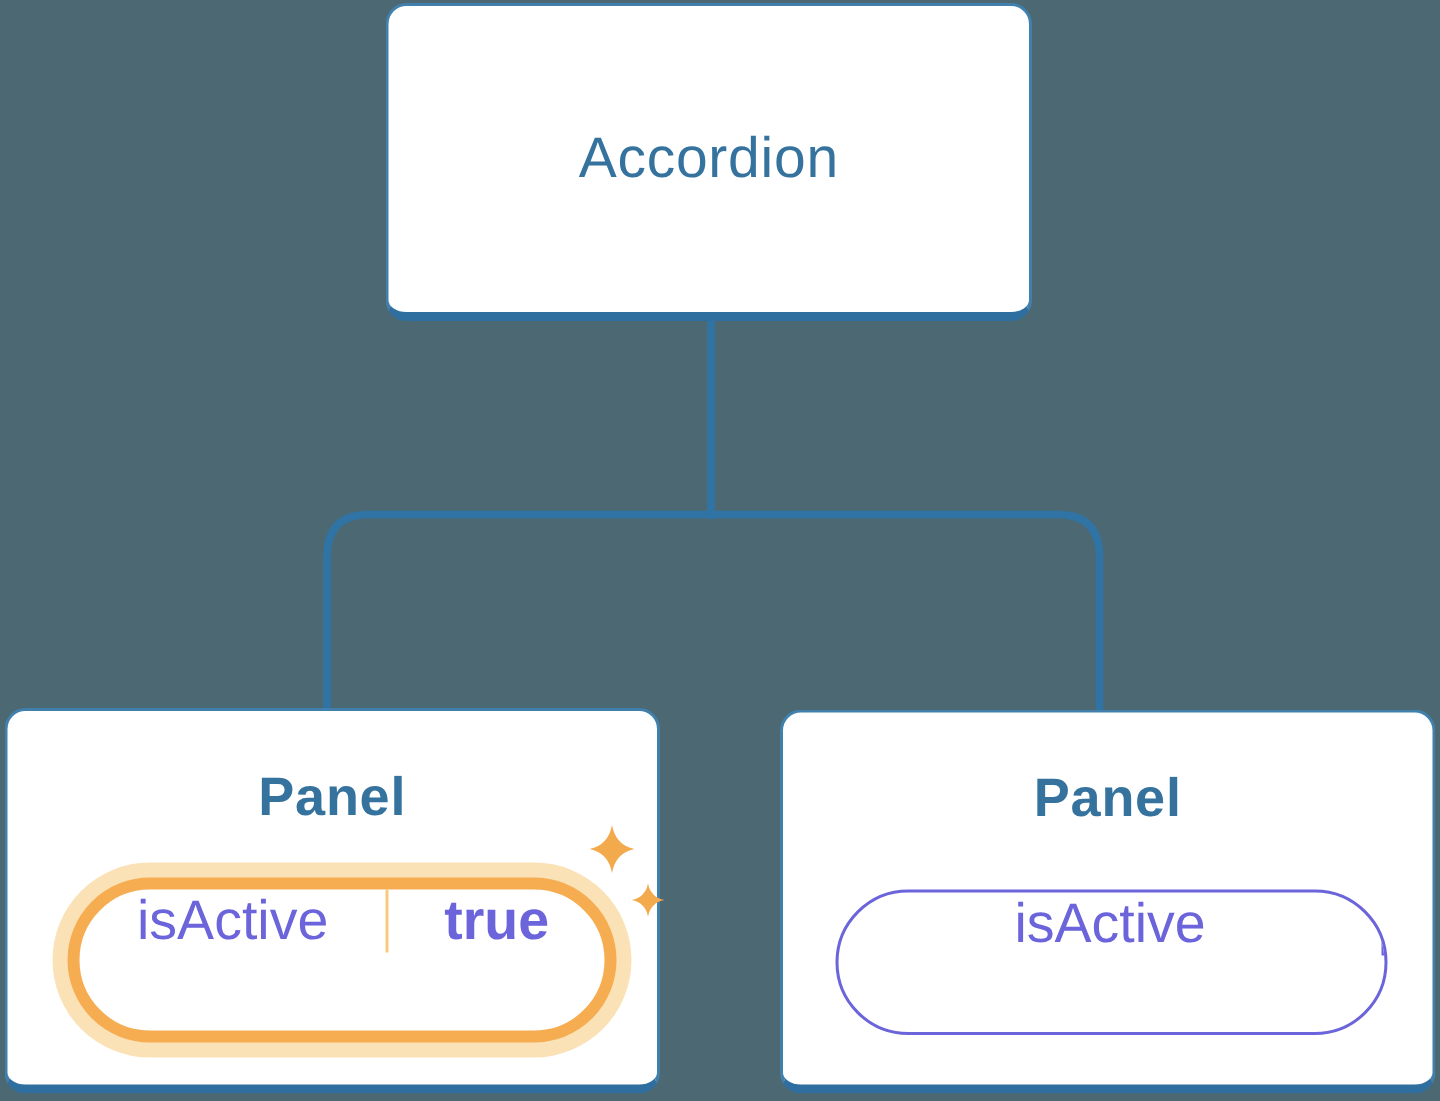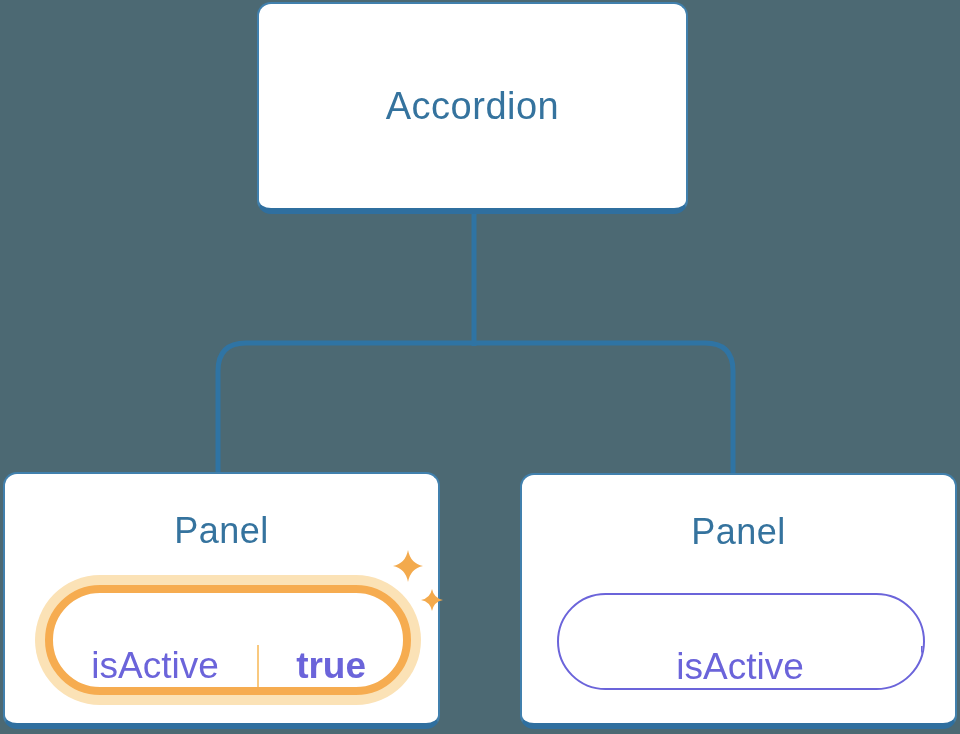--- a/index.html
+++ b/index.html
@@ -46,48 +46,48 @@
     font-weight:500;
     letter-spacing:.5px;
   }
   .node-panel-left{left:3px;top:472px;width:437px;height:257px;}
   .node-panel-right{left:520px;top:473px;width:437px;height:256px;}
   .panel-title{
     margin-top:36px;
     text-align:center;
     color:var(--node-text);
     font-size:36px;
-    font-weight:400;
+    font-weight:700;
     letter-spacing:.5px;
   }
   .pill{
     position:absolute;
     display:flex;
-    align-items:flex-end;
+    align-items:flex-start;
     background:#ffffff;
     overflow:hidden;
   }
   .pill-active{
     left:40px;top:111px;width:366px;height:110px;
     border:8px solid var(--highlight-orange);
     border-radius:60px;
     box-shadow:0 0 0 10px var(--highlight-glow);
   }
   .pill-inactive{
     left:35px;top:118px;width:368px;height:97px;
     border:2px solid var(--purple);
     border-radius:50px;
   }
   .pill-cell{
     display:flex;align-items:center;justify-content:center;
     color:var(--purple);
     font-size:37px;
   }
   .pill-cell-name{flex:1.42;}
-  .pill-cell-value{flex:1;margin-top:35px;}
+  .pill-cell-value{flex:1;}
   .pill-active .pill-cell-name{border-right:2px solid var(--highlight-divider);}
   .pill-active .pill-cell-value{font-weight:700;}
   .pill-inactive .pill-cell-name{border-right:2px solid var(--purple);}
   .sparkles{
     position:absolute;
     left:385px;top:70px;width:60px;height:70px;
   }
 </style>
 </head>
 <body>

